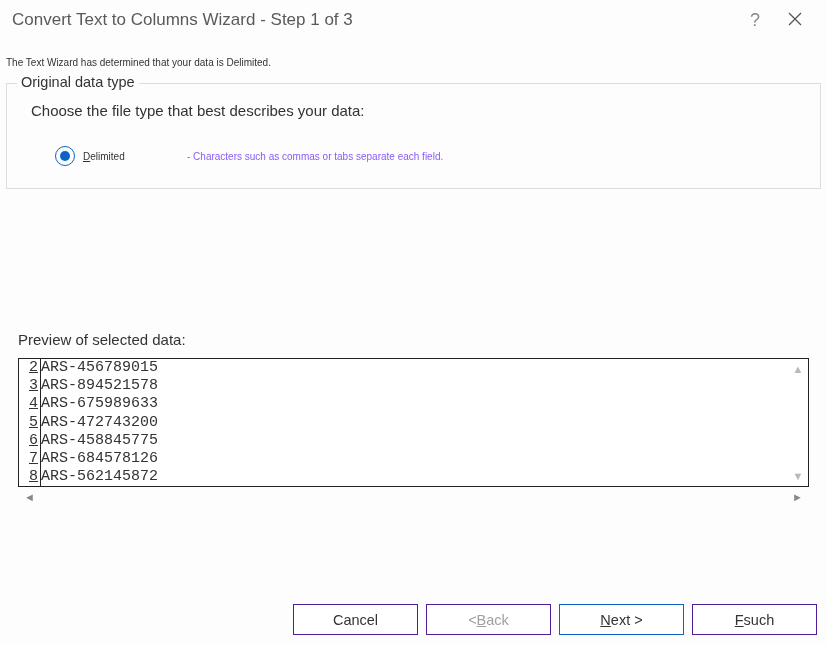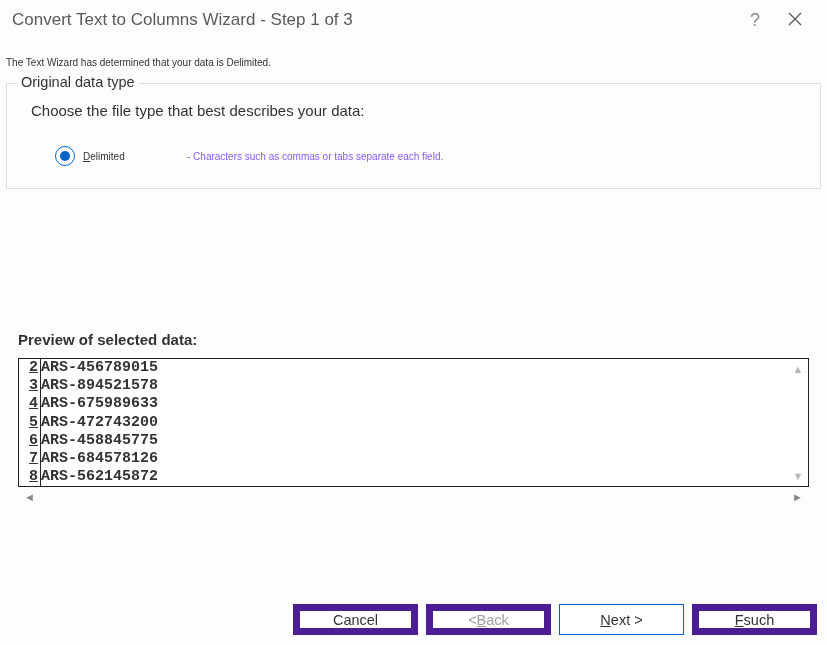--- a/index.html
+++ b/index.html
@@ -107,21 +107,20 @@
     }
     .underline {
       text-decoration: underline;
     }
     .radio-desc {
       color: #8b5cf6;
     }
     .preview-section {
       margin-top: 142px;
       padding: 0 12px;
-      font-weight: bold;
     }
     .preview-label {
       font-size: 15px;
       margin-bottom: 10px;
     }
     .preview-wrapper {
       border: 1px solid #222;
       height: 129px;
       position: relative;
       background: #fff;
@@ -175,21 +174,21 @@
     .button-bar {
       position: absolute;
       bottom: 10px;
       right: 10px;
       display: flex;
       gap: 8px;
     }
     .btn {
       width: 125px;
       height: 31px;
-      border: 7px solid #4c1d95;
+      border: 1px solid #4c1d95;
       background: #fff;
       font-size: 14.5px;
       color: #333;
       cursor: pointer;
       display: flex;
       align-items: center;
       justify-content: center;
     }
     .btn.disabled {
       color: #a0a0a0;

